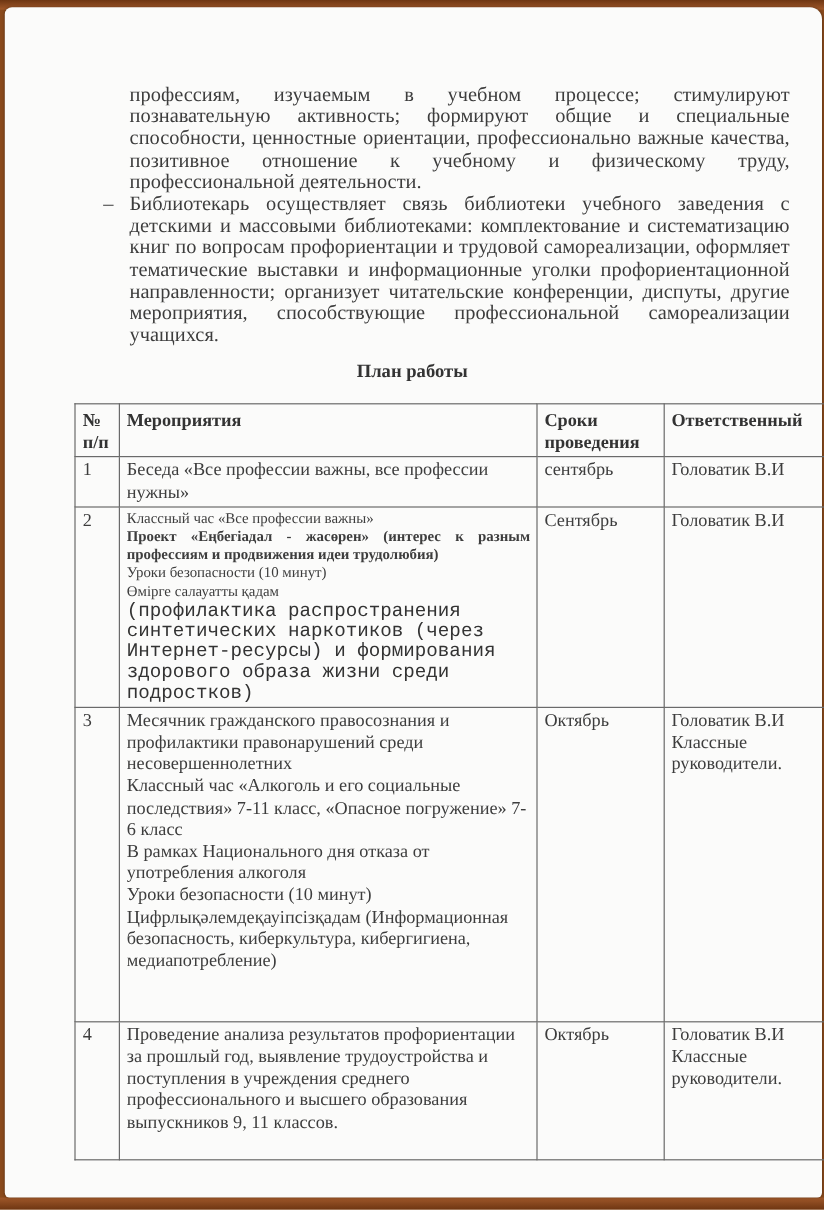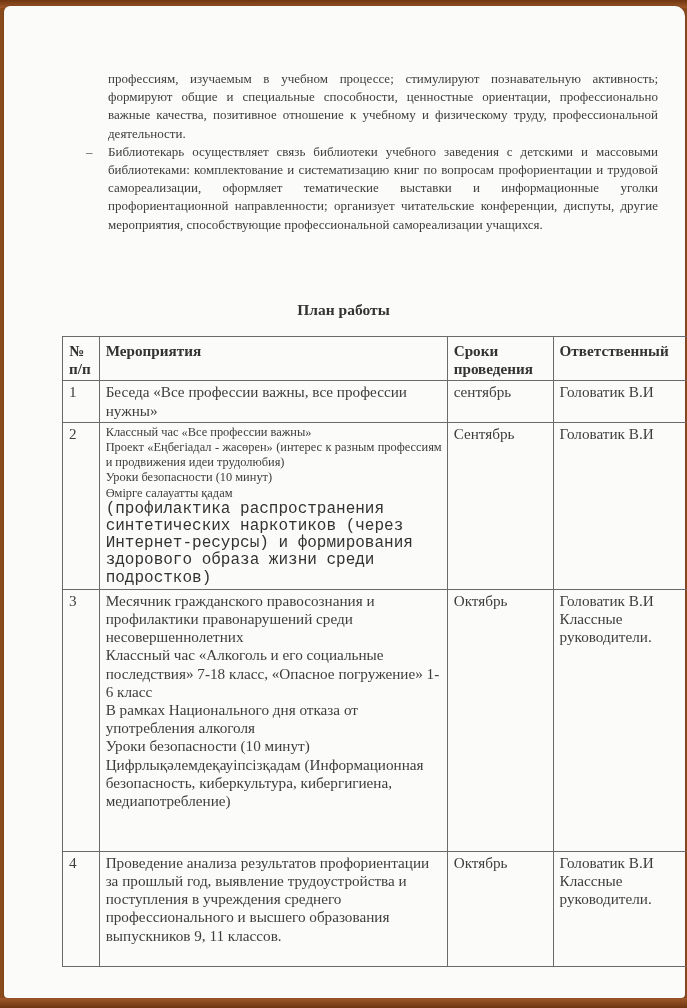--- a/index.html
+++ b/index.html
@@ -23,21 +23,21 @@
       left: 4px; top: 6px;
       width: 681px; height: 992px;
       background: #fbfbfa;
       border-radius: 6px 10px 4px 4px;
       box-shadow: 0 0 2px rgba(0,0,0,0.25);
     }
     .intro {
       position: absolute;
       left: 83px; top: 70px;
       width: 575px;
-      font-size: 13px;
+      font-size: 17px;
       line-height: 18.2px;
       text-align: justify;
       color: #3d3d3d;
     }
     .intro p { text-align: justify; }
     .intro .bullet {
       position: relative;
       padding-left: 25px;
       margin-left: -25px;
     }
@@ -72,21 +72,21 @@
     table.plan th { font-weight: bold; color: #333; padding-top: 5px; }
     .col-num { width: 36px; }
     .col-event { width: 342px; margin-top: 20px; }
     .col-date { width: 104px; }
     .col-resp { width: 138px; }
     .small {
       font-size: 12.4px;
       line-height: 15.2px;
       margin-top: 36px;
     }
-    .small .just { text-align: justify; }
+    .small .just { text-align: justify; font-weight: bold; }
     .sans {
       font-family: Liberation Mono, monospace;
       font-size: 16px;
       line-height: 17.2px;
       color: #333;
     }
     .line { display: block; }
     .row1 td { height: 40px; }
     .row2 td { height: 136px; }
     .row3 td { height: 262px; }
@@ -141,21 +141,21 @@
       </td>
       <td>Сентябрь</td>
       <td>
         <span class="line">Головатик В.И</span>
       </td>
     </tr>
     <tr class="row3">
       <td>3</td>
       <td>
         <span class="line">Месячник гражданского правосознания и профилактики правонарушений среди несовершеннолетних</span>
-        <span class="line">Классный час «Алкоголь и его социальные последствия» 7-18 класс, «Опасное погружение» 1-6 класс</span>
+        <span class="line">Классный час «Алкоголь и его социальные последствия» 7-11 класс, «Опасное погружение» 7-6 класс</span>
         <span class="line">В рамках Национального дня отказа от употребления алкоголя</span>
         <span class="line">Уроки безопасности (10 минут)</span>
         <span class="line">Цифрлықәлемдеқауіпсізқадам (Информационная безопасность, киберкультура, кибергигиена, медиапотребление)</span>
       </td>
       <td>Октябрь</td>
       <td>
         <span class="line">Головатик В.И</span>
         <span class="line">Классные руководители.</span>
       </td>
     </tr>

